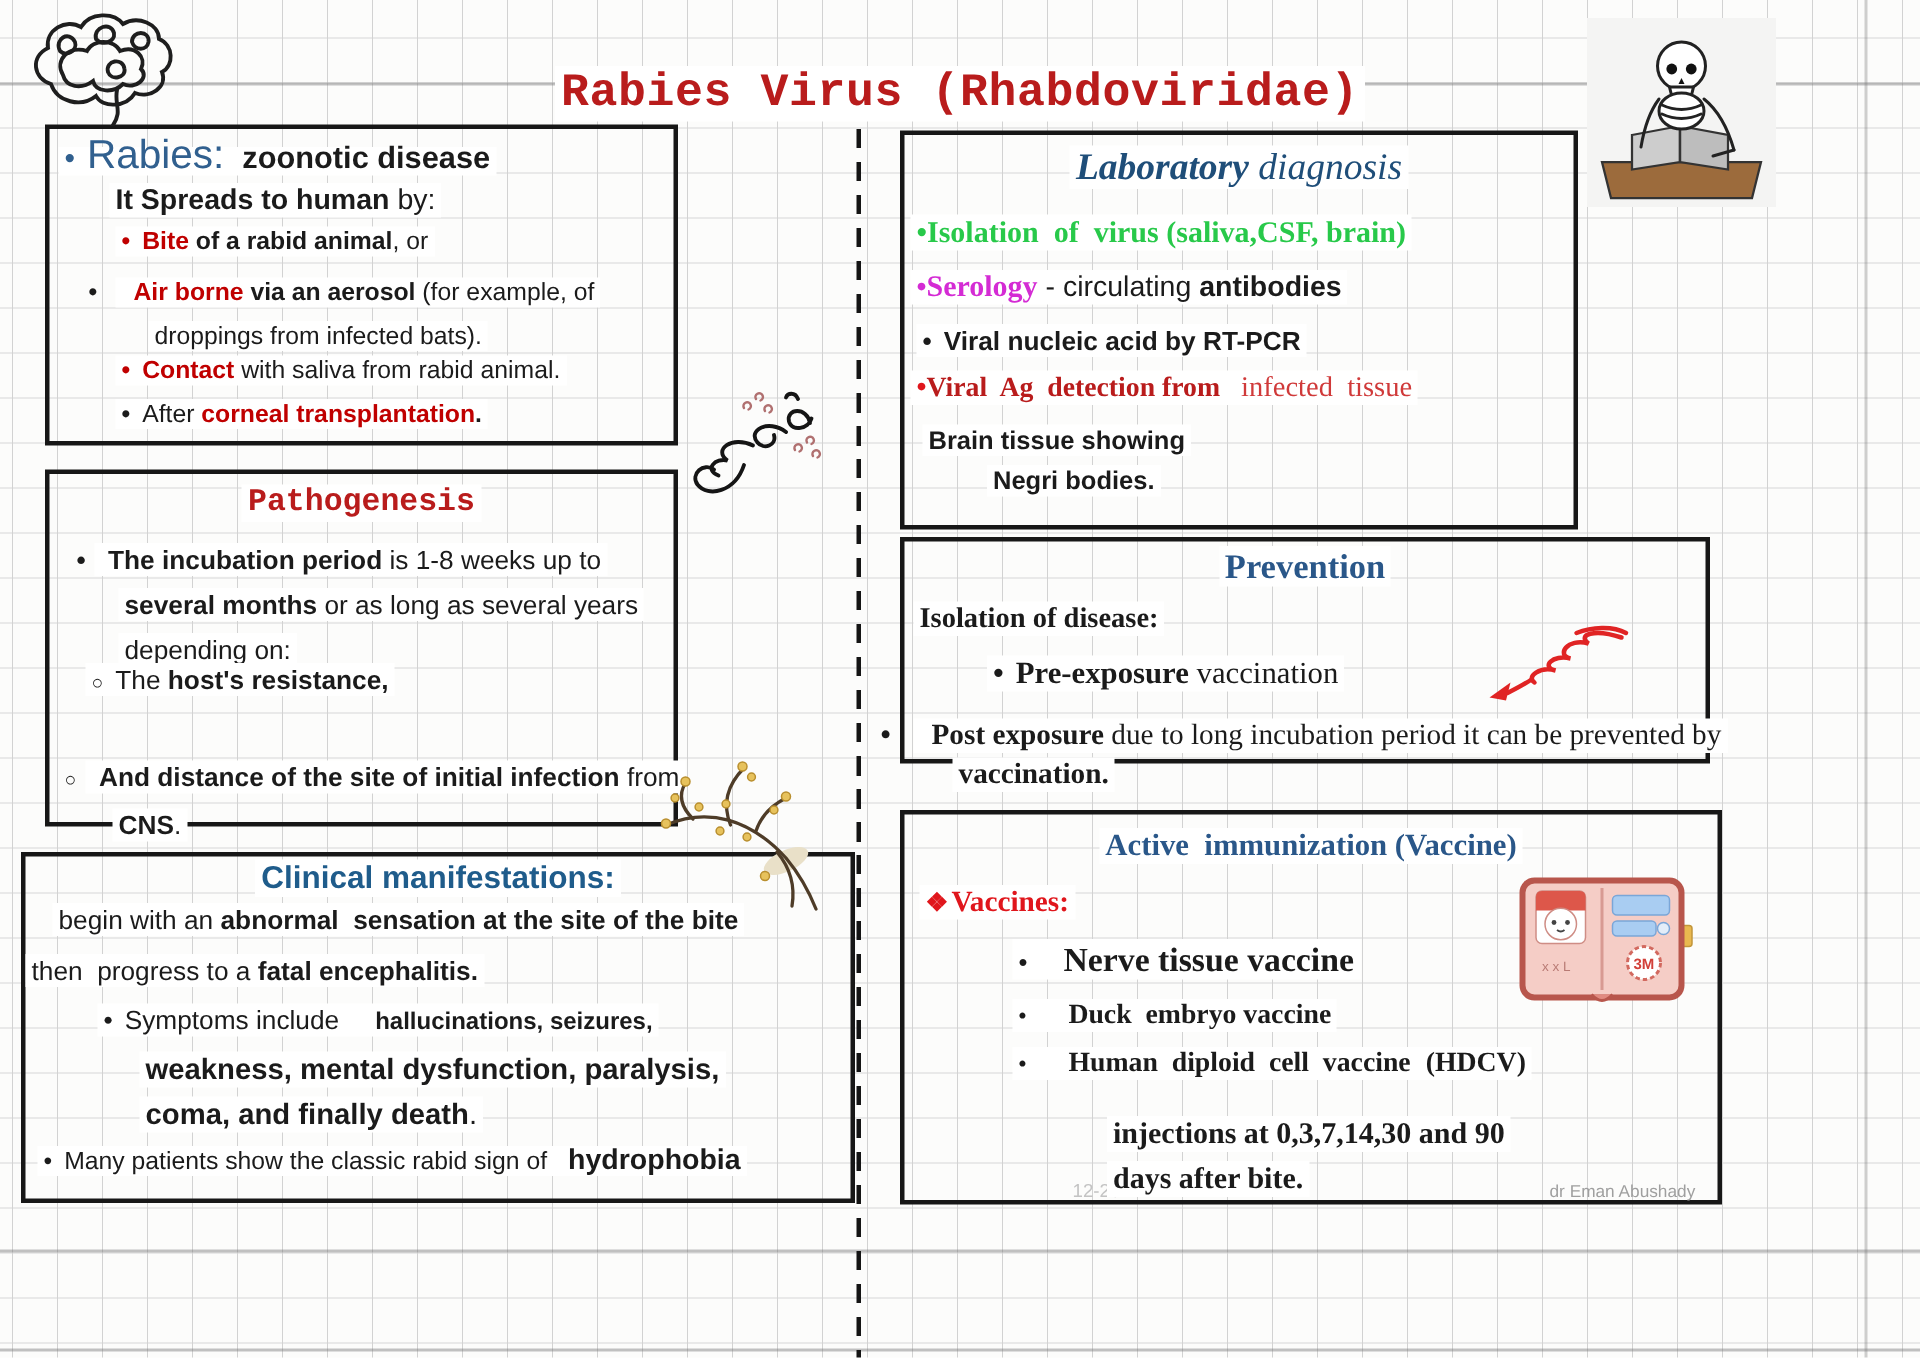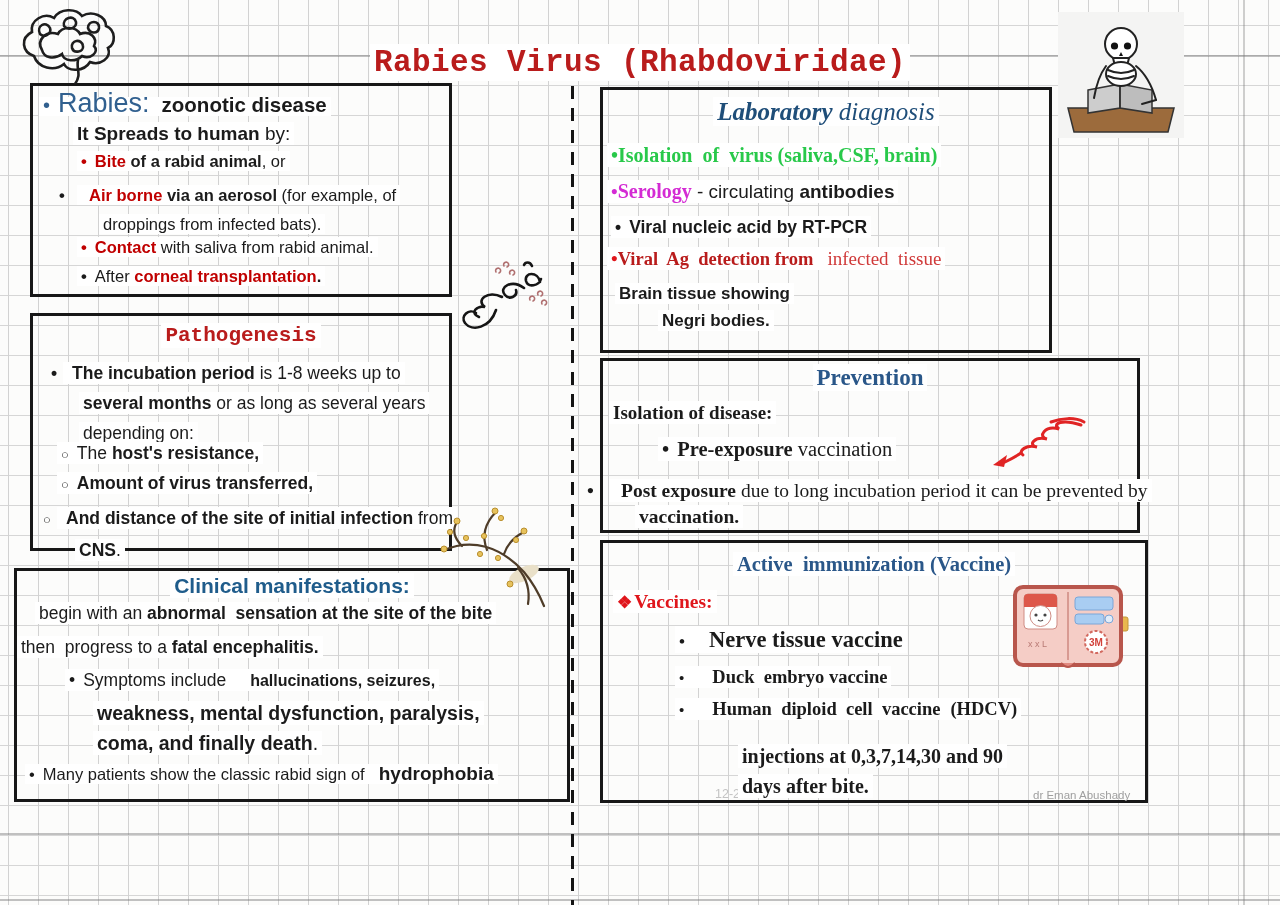--- a/index.html
+++ b/index.html
@@ -110,23 +110,20 @@
   <div class="box" style="left:30px;top:313px;width:422px;height:238px">
     <p class="abs ctr" style="top:6px;font-size:21px">
       <span class="hl b titlered">Pathogenesis</span>
     </p>
     <p class="abs wrap" style="top:42px;left:30px;width:372px;font-size:17.5px;line-height:30px;padding-left:16px;text-indent:-16px">
       <span class="hl"><span class="blt b" style="margin-right:5px">•</span><span class="b">The incubation period</span><span> is 1-8 weeks up to </span><span class="b">several months</span><span> or as long as several years depending on:</span></span>
     </p>
     <p class="abs" style="top:127px;left:24px;font-size:17.5px">
       <span class="hl"><span class="blt" style="font-size:13px">○</span><span>The </span><span class="b">host's resistance,</span></span>
     </p>
-    <p class="abs" style="top:157px;left:24px;font-size:17.5px">
-      <span class="hl"><span class="blt" style="font-size:13px">○</span><span class="b">Amount of virus transferred,</span></span>
-    </p>
     <p class="abs wrap" style="top:187px;left:24px;width:398px;font-size:17.5px;line-height:30px;padding-left:18px;text-indent:-18px">
       <span class="hl"><span class="blt" style="font-size:13px;margin-right:5px">○</span><span class="b">And distance of the site of initial infection </span><span>from </span><span class="b">CNS</span><span>.</span></span>
     </p>
   </div>
 
   <div class="box" style="left:14px;top:568px;width:556px;height:234px">
     <p class="abs ctr" style="top:3px;font-size:21px">
       <span class="hl b" style="color:#1f5c8b">Clinical manifestations:</span>
     </p>
     <p class="abs" style="top:32px;left:18px;font-size:17.5px">
@@ -166,21 +163,21 @@
       <span class="hl"><span class="b" style="color:#e0161c">•</span><span class="b ws" style="color:#b91c1c;font-size:18.5px">Viral  Ag  detection from</span><span class="ws" style="color:#d03a3a;margin-left:14px">infected  tissue</span></span>
     </p>
     <p class="abs" style="top:194px;left:12px;font-size:17px">
       <span class="hl b">Brain tissue showing</span>
     </p>
     <p class="abs" style="top:221px;left:55px;font-size:17px">
       <span class="hl b">Negri bodies.</span>
     </p>
   </div>
 
-  <div class="box" style="left:600px;top:358px;width:540px;height:175px">
+  <div class="box" style="left:600px;top:358px;width:540px;height:151px">
     <p class="abs ctr sf" style="top:4px;font-size:23px">
       <span class="hl b hdblue">Prevention</span>
     </p>
     <p class="abs sf" style="top:41px;left:6px;font-size:19px">
       <span class="hl b">Isolation of disease:</span>
     </p>
     <p class="abs sf" style="top:77px;left:55px;font-size:20.5px">
       <span class="hl"><span class="blt b">•</span><span class="b">Pre-exposure</span><span> vaccination</span></span>
     </p>
 

